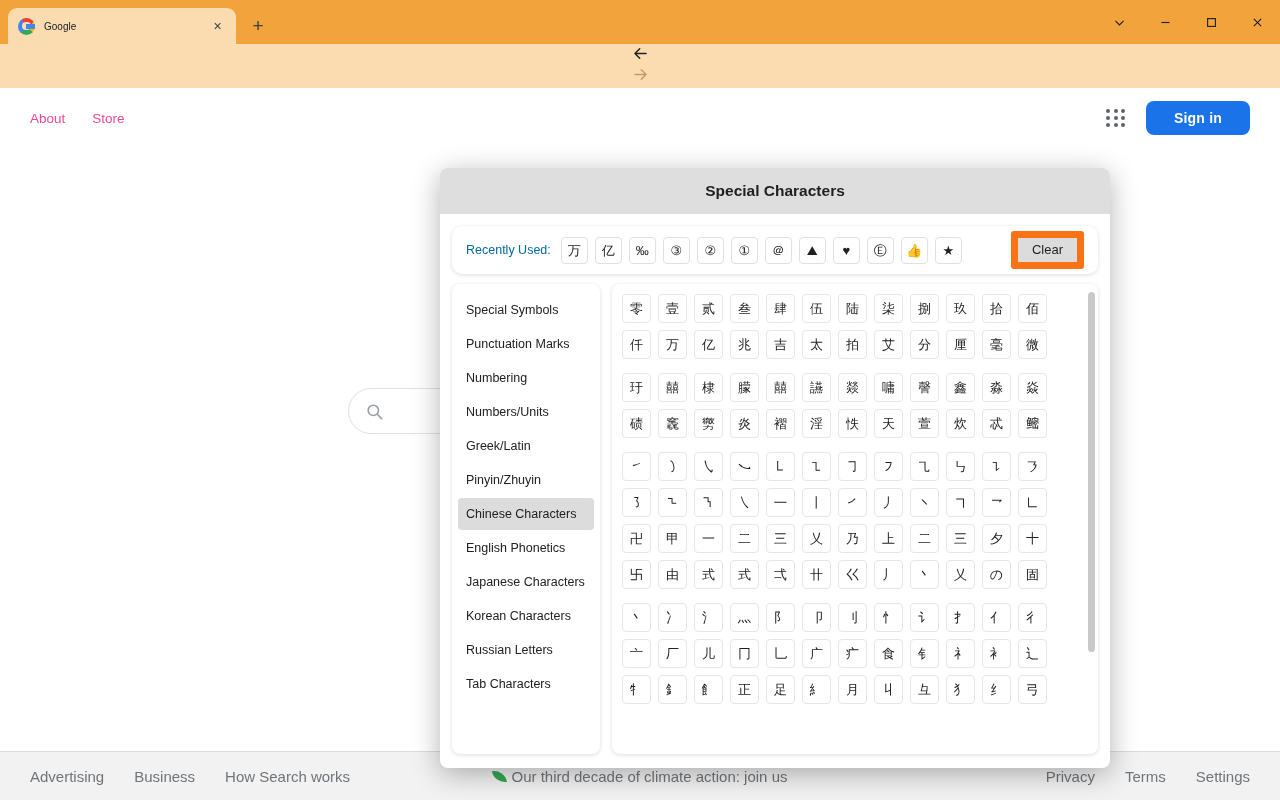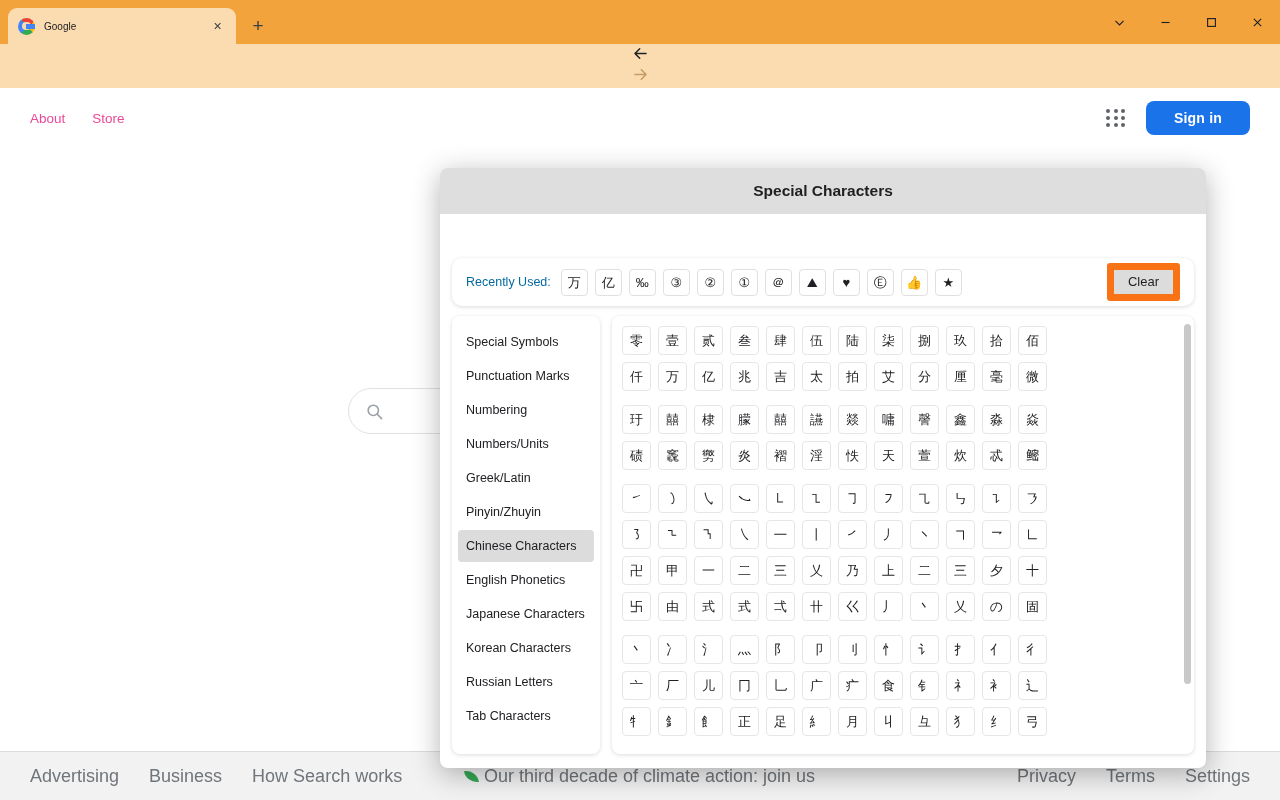--- a/index.html
+++ b/index.html
@@ -115,38 +115,38 @@
   .searchbar {
     width: 584px; height: 46px; border: 1px solid #dfe1e5; border-radius: 24px;
     display: flex; align-items: center; padding: 0 16px; gap: 13px; background: #fff;
   }
   .g-footer {
     position: absolute; bottom: 0; left: 0; width: 1280px; background: #f2f2f2;
     border-top: 1px solid #dadce0;
   }
   .g-footer-row {
     height: 48px; display: flex; align-items: center; padding: 0 30px;
-    font-size: 18px; color: #70757a;
+    font-size: 15px; color: #70757a;
   }
   .g-footer-row a { color: #70757a; text-decoration: none; }
   .ff-left { display: flex; gap: 30px; }
   .ff-mid { position: absolute; left: 0; right: 0; display: flex; justify-content: center;
             align-items: center; gap: 6px; pointer-events: none; }
   .ff-mid > * { pointer-events: auto; }
   .ff-right { margin-left: auto; display: flex; gap: 30px; }
   .leaf {
     width: 13px; height: 13px; background: #34a853; display: inline-block;
     border-radius: 0 100% 0 100%; transform: rotate(-10deg);
   }
 
   
   .dialog {
-    position: absolute; left: 440px; top: 80px; width: 766px; height: 600px;
+    position: absolute; left: 440px; top: 80px; width: 670px; height: 600px;
     background: #fff; border-radius: 8px; box-shadow: 0 6px 28px rgba(0,0,0,.30);
-    display: flex; flex-direction: column; overflow: hidden; gap: 32px;
+    display: flex; flex-direction: column; overflow: hidden;
   }
   .dlg-title {
     height: 46px; background: #dedede; display: flex; align-items: center;
     justify-content: center; font-size: 15.5px; font-weight: bold; color: #1f1f1f;
   }
   .dlg-body { flex: 1; display: flex; flex-direction: column; padding: 8px 10px 12px 10px; }
 
   .recent-bar {
     background: #fff; border-radius: 10px; box-shadow: 0 1px 4px rgba(0,0,0,.14);
     margin: 4px 2px 10px 2px; height: 48px; display: flex; align-items: center;

